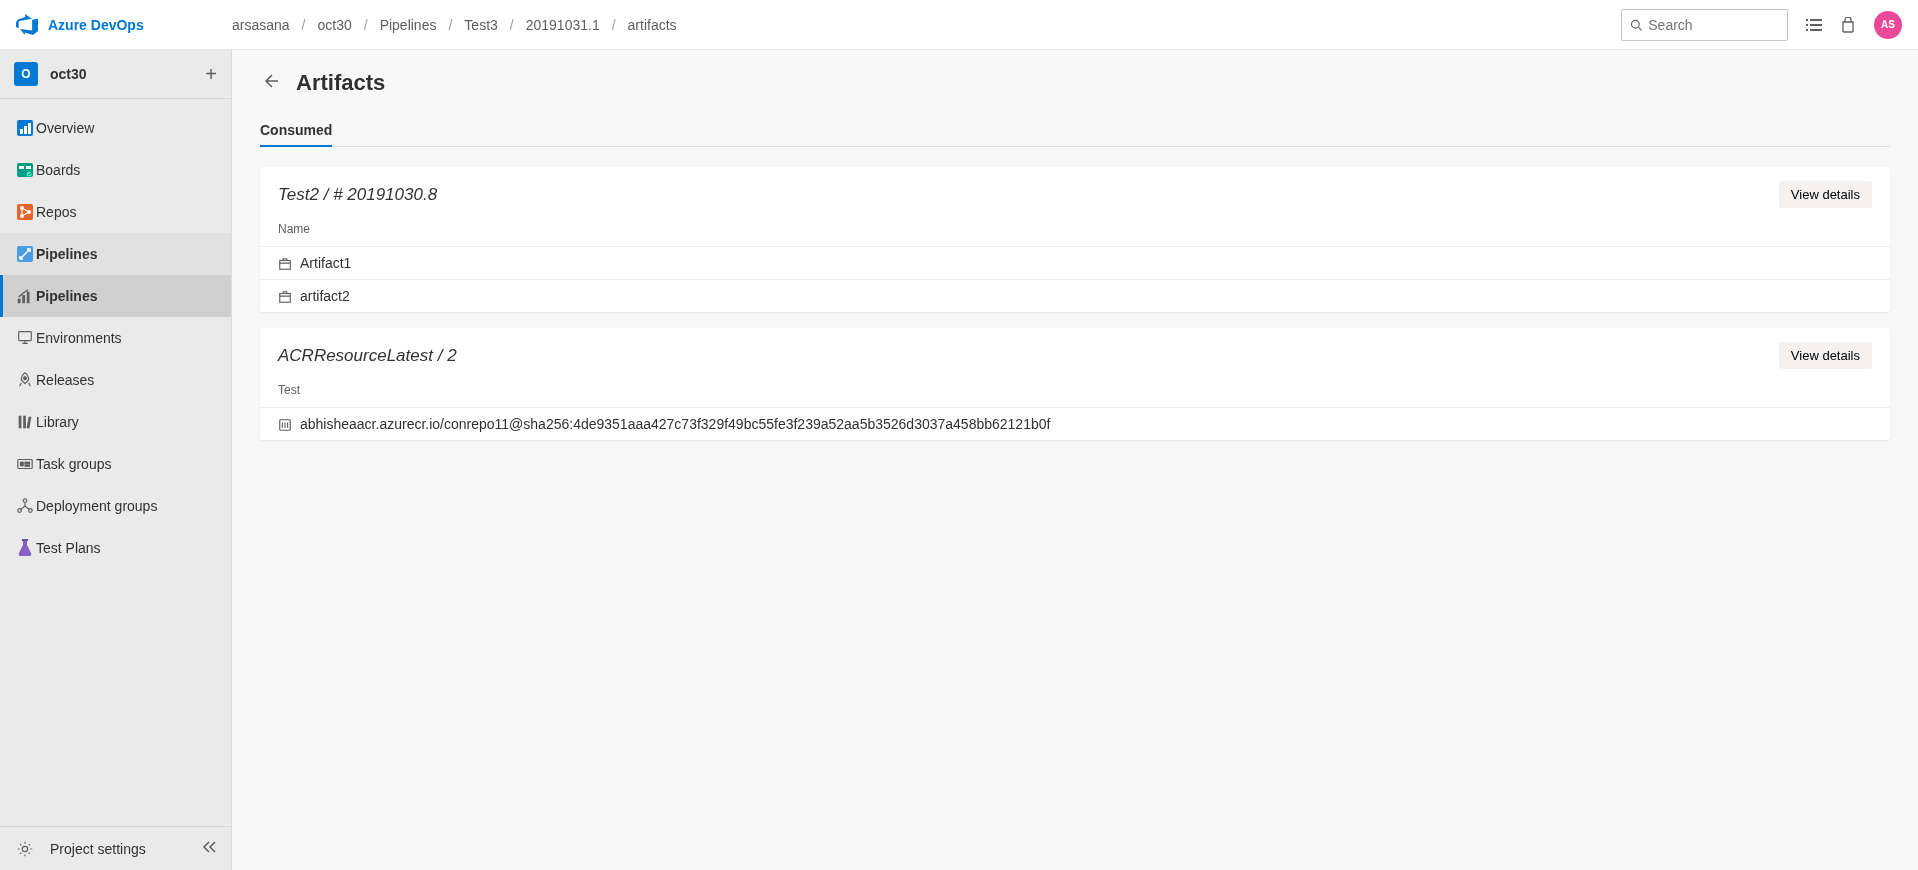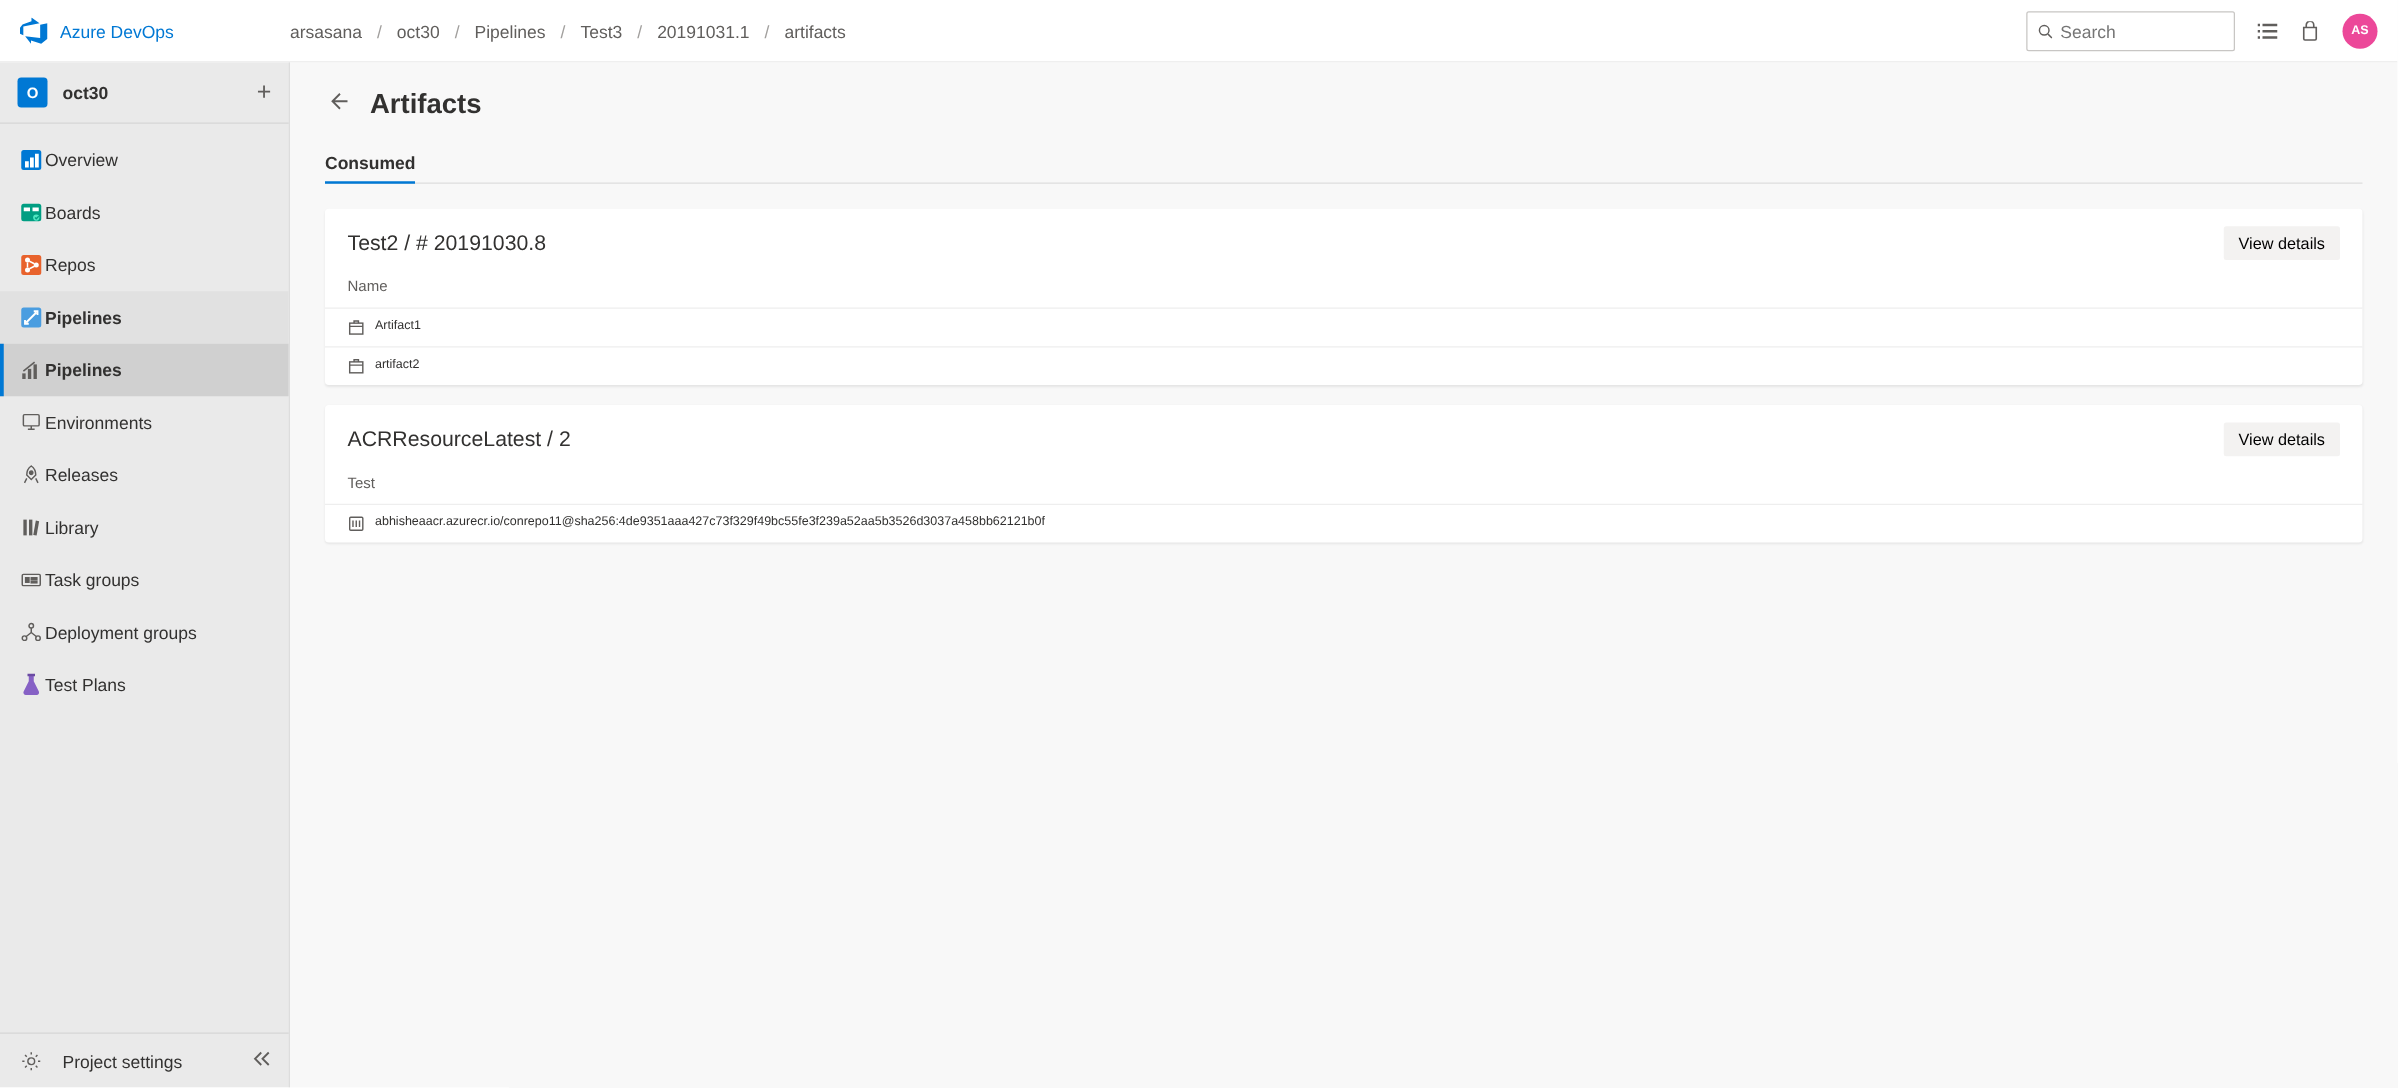--- a/index.html
+++ b/index.html
@@ -3,21 +3,21 @@
 <meta charset="utf-8">
 <style>
 * { margin: 0; padding: 0; box-sizing: border-box; font-family: "Segoe UI", -apple-system, sans-serif; }
 html, body { height: 100%; background: #fff; }
 body { display: flex; flex-direction: column; color: #323130; }
 
 
 .header { height: 50px; border-bottom: 1px solid #eaeaea; display: flex; align-items: center; padding: 0 16px; }
 .logo-area { display: flex; align-items: center; gap: 10px; width: 216px; }
 .logo-area svg { width: 22px; height: 22px; }
-.product-name { color: #0078d4; font-weight: 400; font-size: 14px; }
+.product-name { color: #0078d4; font-weight: 700; font-size: 14px; }
 .breadcrumb { display: flex; align-items: center; gap: 12px; font-size: 14px; color: #605e5c; }
 .breadcrumb span.sep { color: #a19f9d; }
 .breadcrumb a { color: #605e5c; text-decoration: none; }
 .header-right { margin-left: auto; display: flex; align-items: center; gap: 18px; }
 .search-box { display: flex; align-items: center; border: 1px solid #c8c6c4; border-radius: 2px; width: 167px; height: 32px; padding: 0 8px; gap: 6px; }
 .search-box input { border: none; outline: none; font-size: 14px; width: 100%; color: #323130; }
 .header-icon { color: #605e5c; cursor: pointer; display: flex; }
 .avatar { width: 28px; height: 28px; border-radius: 50%; background: #ec4899; color: #fff; display: flex; align-items: center; justify-content: center; font-size: 10px; font-weight: 600; }
 
 
@@ -45,24 +45,24 @@
 .back-arrow { cursor: pointer; color: #605e5c; }
 .page-title { font-size: 22px; font-weight: 600; }
 
 .tabs { display: flex; border-bottom: 1px solid #ddd; margin-bottom: 20px; }
 .tab { padding: 8px 0; margin-right: 24px; font-size: 14px; font-weight: 600; cursor: pointer; position: relative; }
 .tab.active { color: #323130; }
 .tab.active::after { content: ""; position: absolute; left: 0; right: 0; bottom: -1px; height: 2px; background: #0078d4; }
 
 .card { background: #fff; border-radius: 3px; box-shadow: 0 1px 2px rgba(0,0,0,0.08); margin-bottom: 16px; }
 .card-header { display: flex; align-items: center; padding: 14px 18px 8px; }
-.card-title { font-size: 17px; font-weight: 400; }
+.card-title { font-size: 17px; font-weight: 400; font-style: italic; }
 .view-details { margin-left: auto; background: #f3f2f1; border: none; padding: 6px 12px; font-size: 13px; cursor: pointer; border-radius: 2px; }
 .col-label { font-size: 12px; color: #605e5c; padding: 6px 18px 10px; }
-.row { display: flex; align-items: flex-start; padding: 8px 18px; border-top: 1px solid #eee; font-size: 10px; gap: 8px; }
+.row { display: flex; align-items: flex-end; padding: 8px 18px; border-top: 1px solid #eee; font-size: 14px; gap: 8px; }
 .row-icon { color: #605e5c; display: flex; }
 </style>
 </head>
 <body>
 
 <div class="header">
   <div class="logo-area">
     <svg viewBox="0 0 24 24" fill="#0078d4">
         <path d="M0 8.9l2.2-2.9L10 3.2V0l7 5.1-14.1 2.7v7.7L0 14.1V8.9zm24-3.8v13.4l-5.5 4.5-8.9-2.9v2.9L4.5 16.3l13.1 1.6V6.4L24 5.1z"></path>
       </svg>

